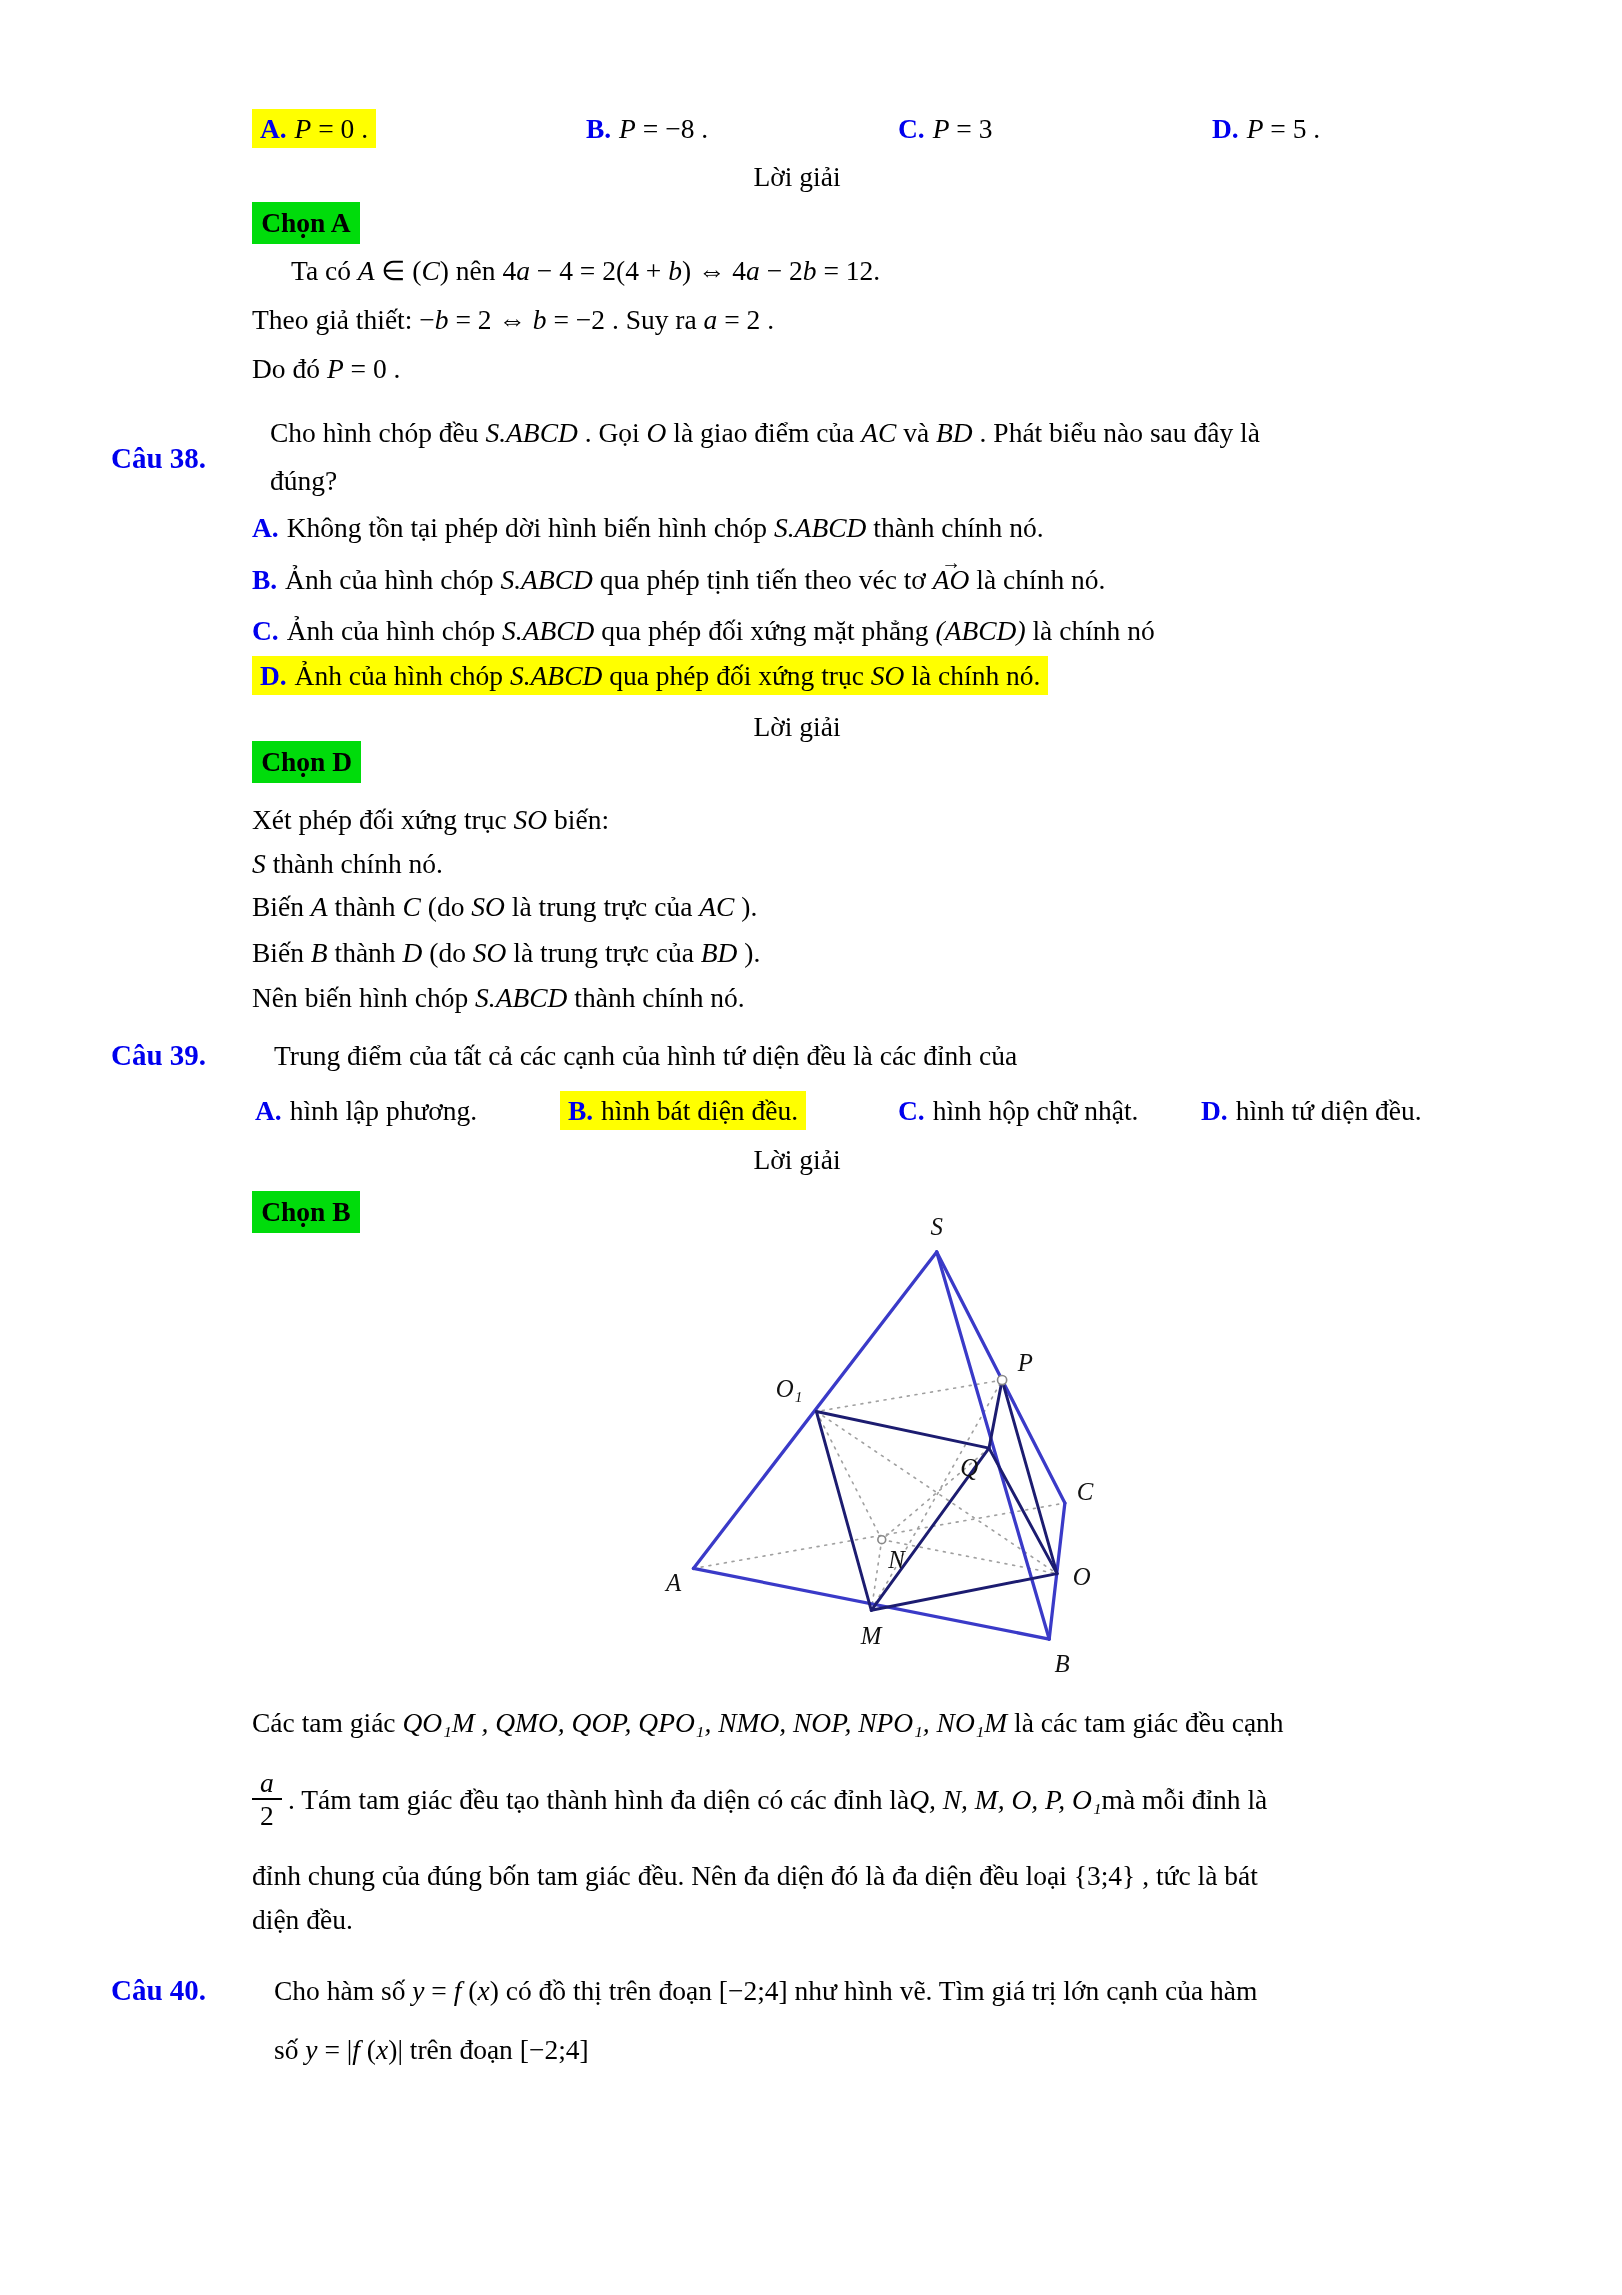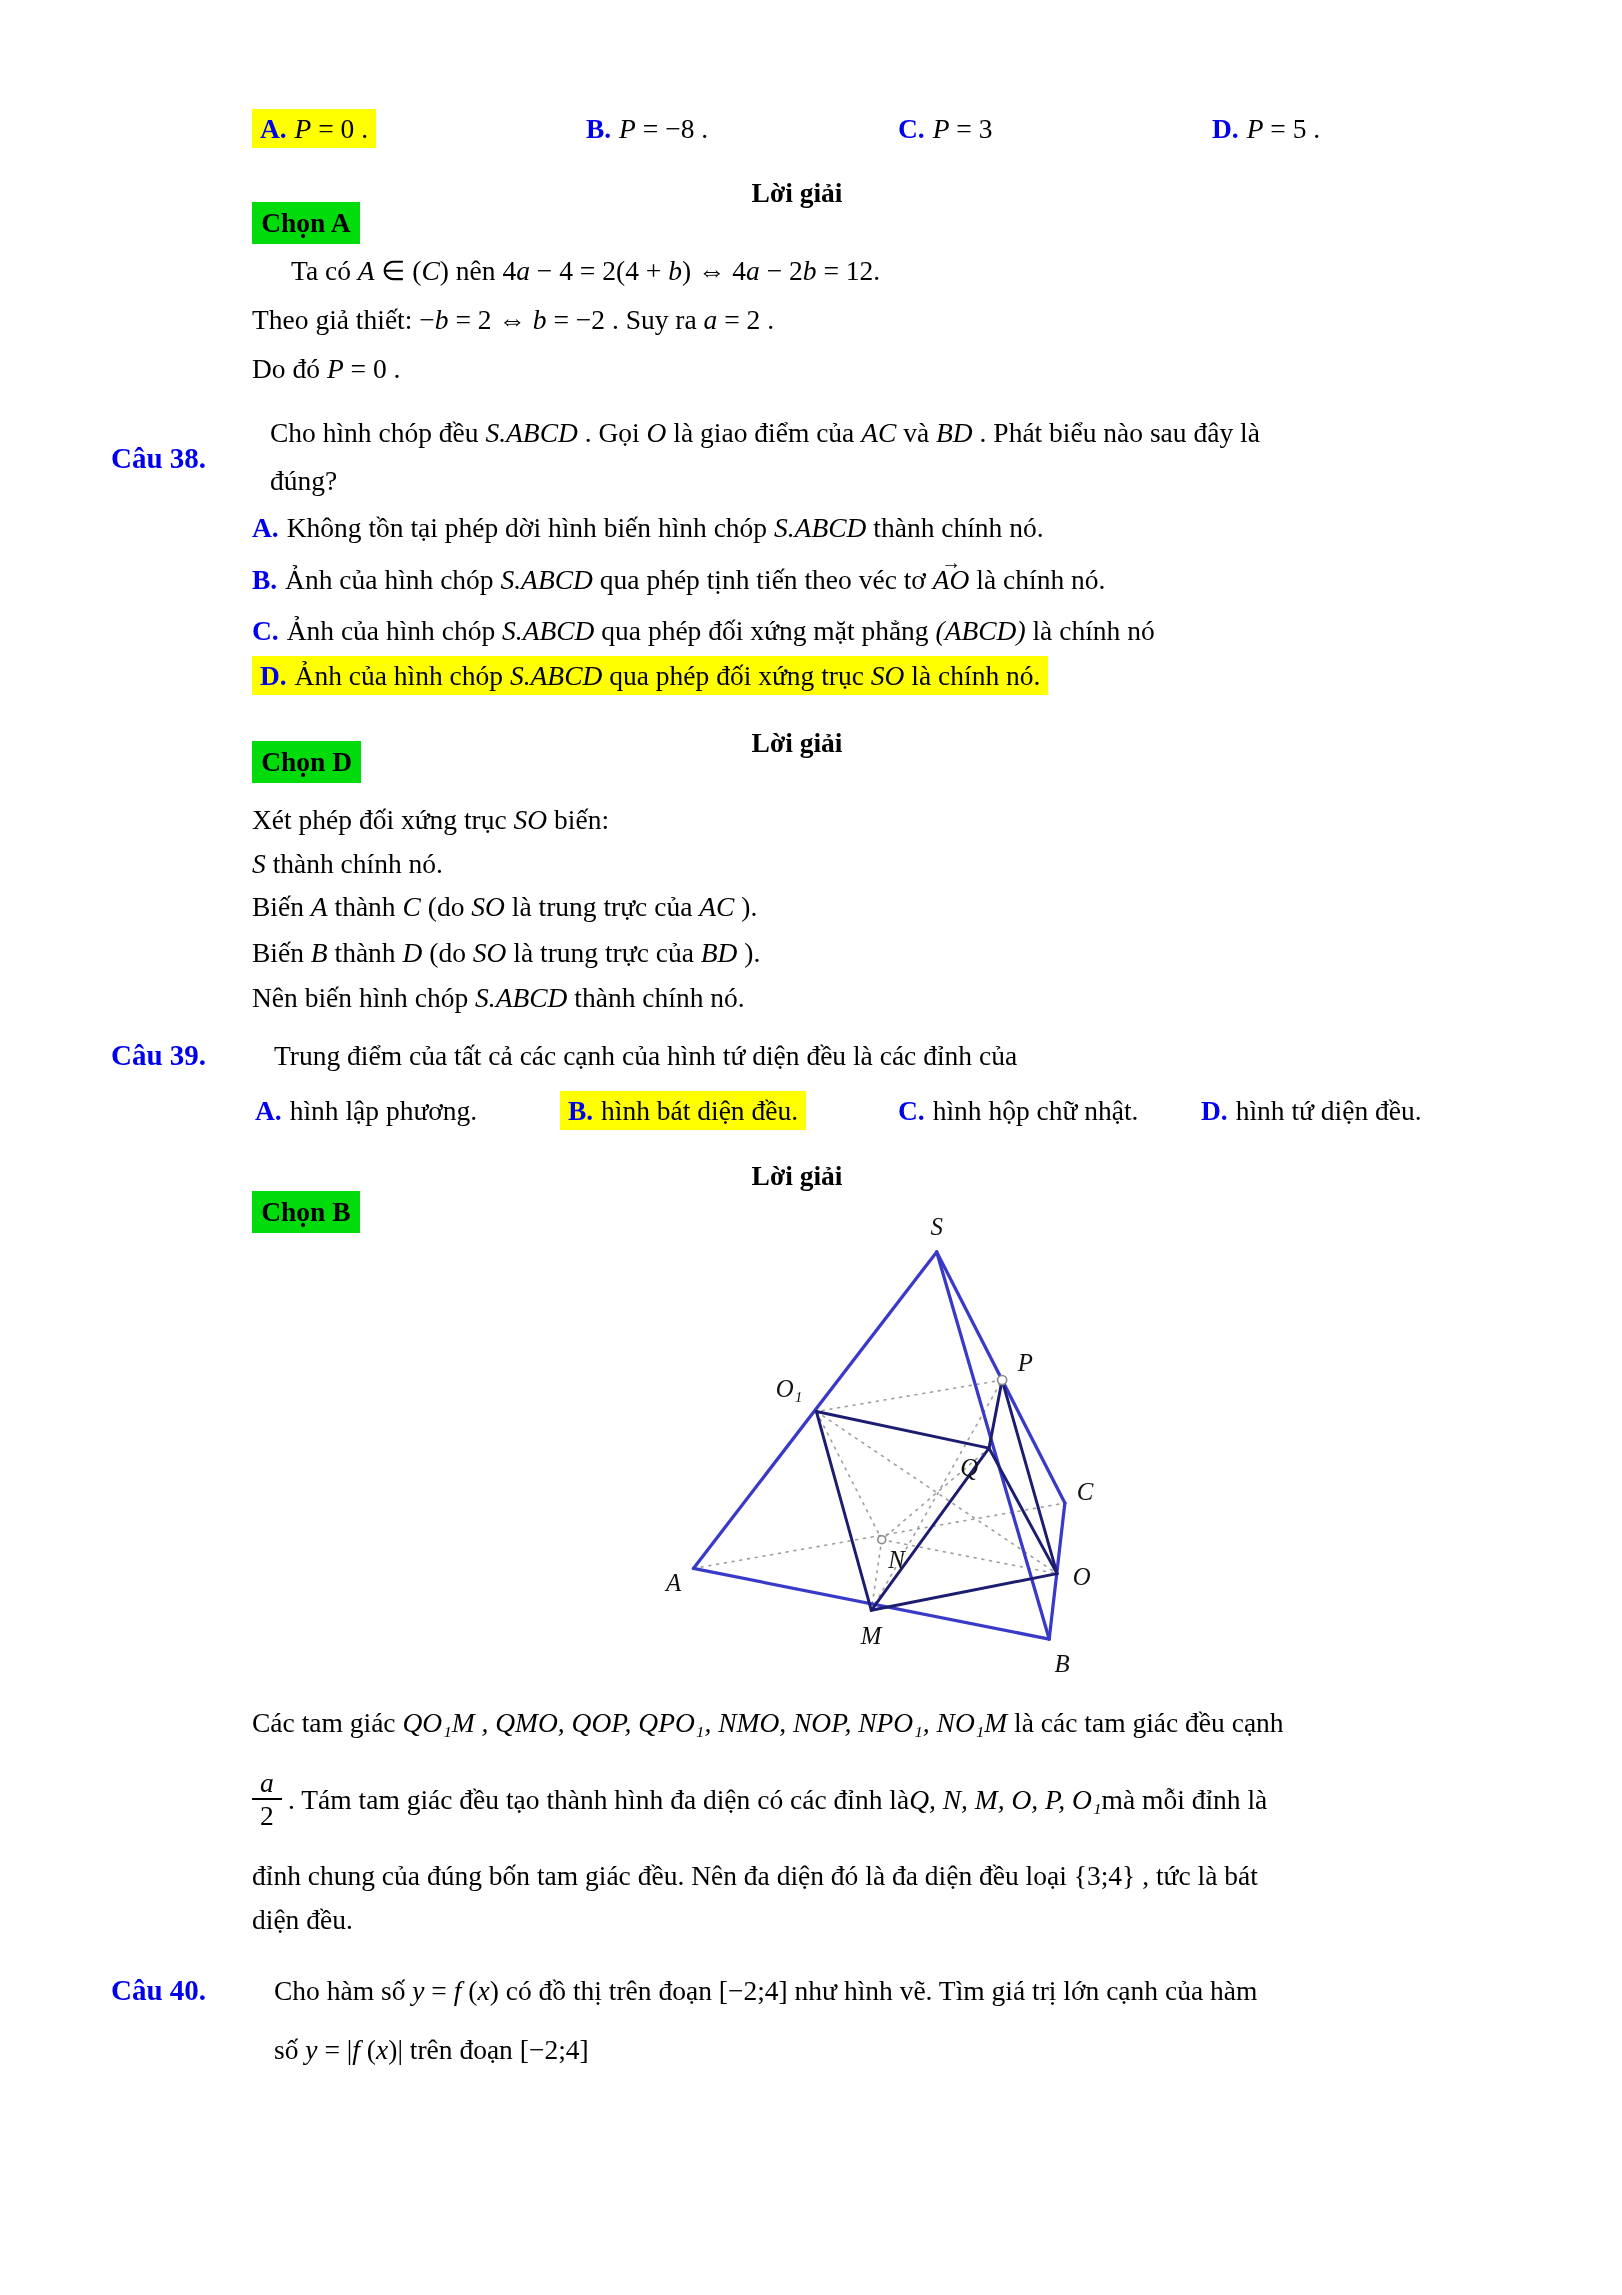--- a/index.html
+++ b/index.html
@@ -1,20 +1,20 @@
 <!DOCTYPE html>
 <html style="font-size:10.5px"><head>
 <meta charset="utf-8">
 <style>
   html,body{margin:0;padding:0;background:#fff;}
   .page{position:relative;width:1594px;height:2295px;background:#ffffff;
         font-family:"Liberation Serif","DejaVu Sans",serif;font-size:27.5px;color:#000;overflow:hidden;}
   .abs{position:absolute;white-space:nowrap;}
   .center{left:0;width:100%;text-align:center;}
-  .bold{font-weight:bold;margin-top:16px;}
+  .bold{font-weight:normal;}
   .qnum{color:#0000EE;font-weight:bold;font-size:29px;}
   .hl-y{background:#FFFF00;padding:3.9px 7.9px;}
   .hl-g{background:#00DC0B;padding:5.2px 9.2px;font-weight:bold;display:inline-block;}
   .it{font-style:italic;}
   .vec{position:relative;display:inline-block;}
   .vec::before{content:"→";position:absolute;top:-0.66em;left:50%;transform:translateX(-50%);font-size:0.72em;}
   .opt-letter{color:#0000EE;font-weight:bold;margin-right:7.9px;}
   .fracline{display:flex;align-items:center;}
   .frac{display:inline-block;vertical-align:middle;text-align:center;margin-right:6.5px;}
   .frac .num{display:block;font-style:italic;padding:0 7.9px;line-height:1.05;}

